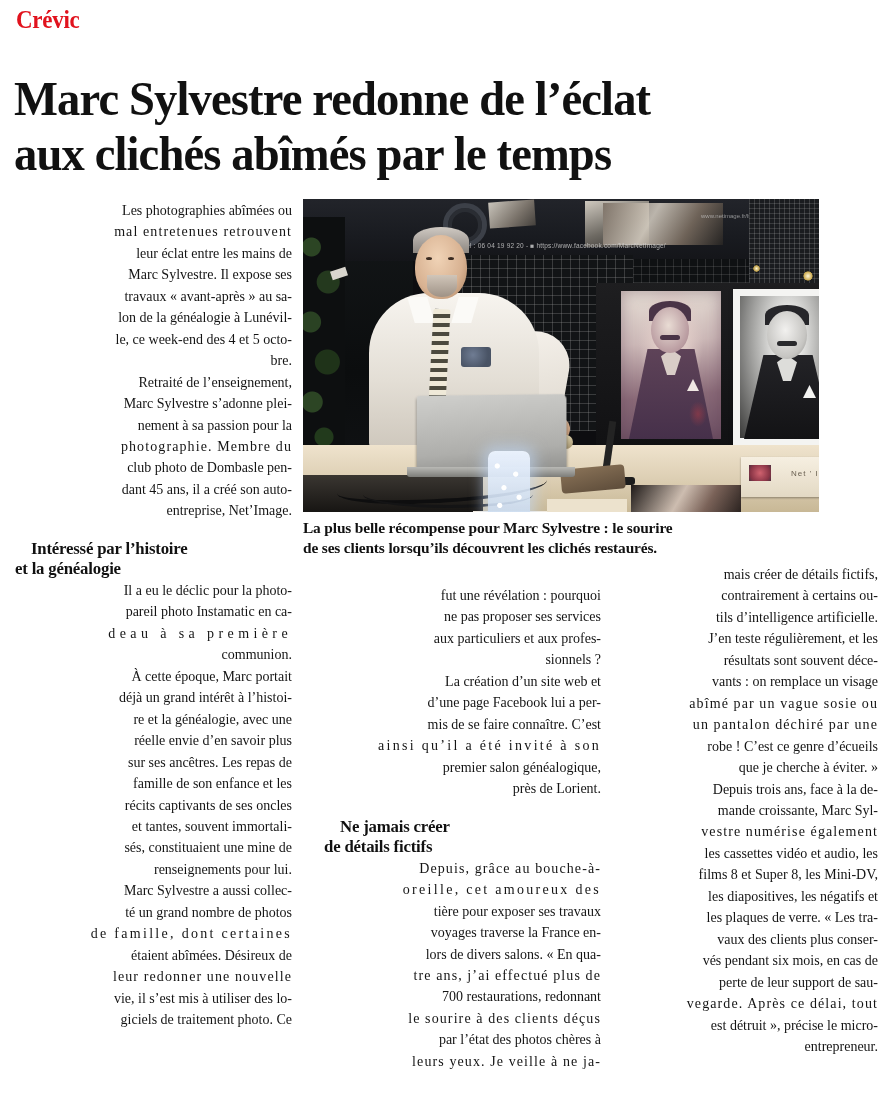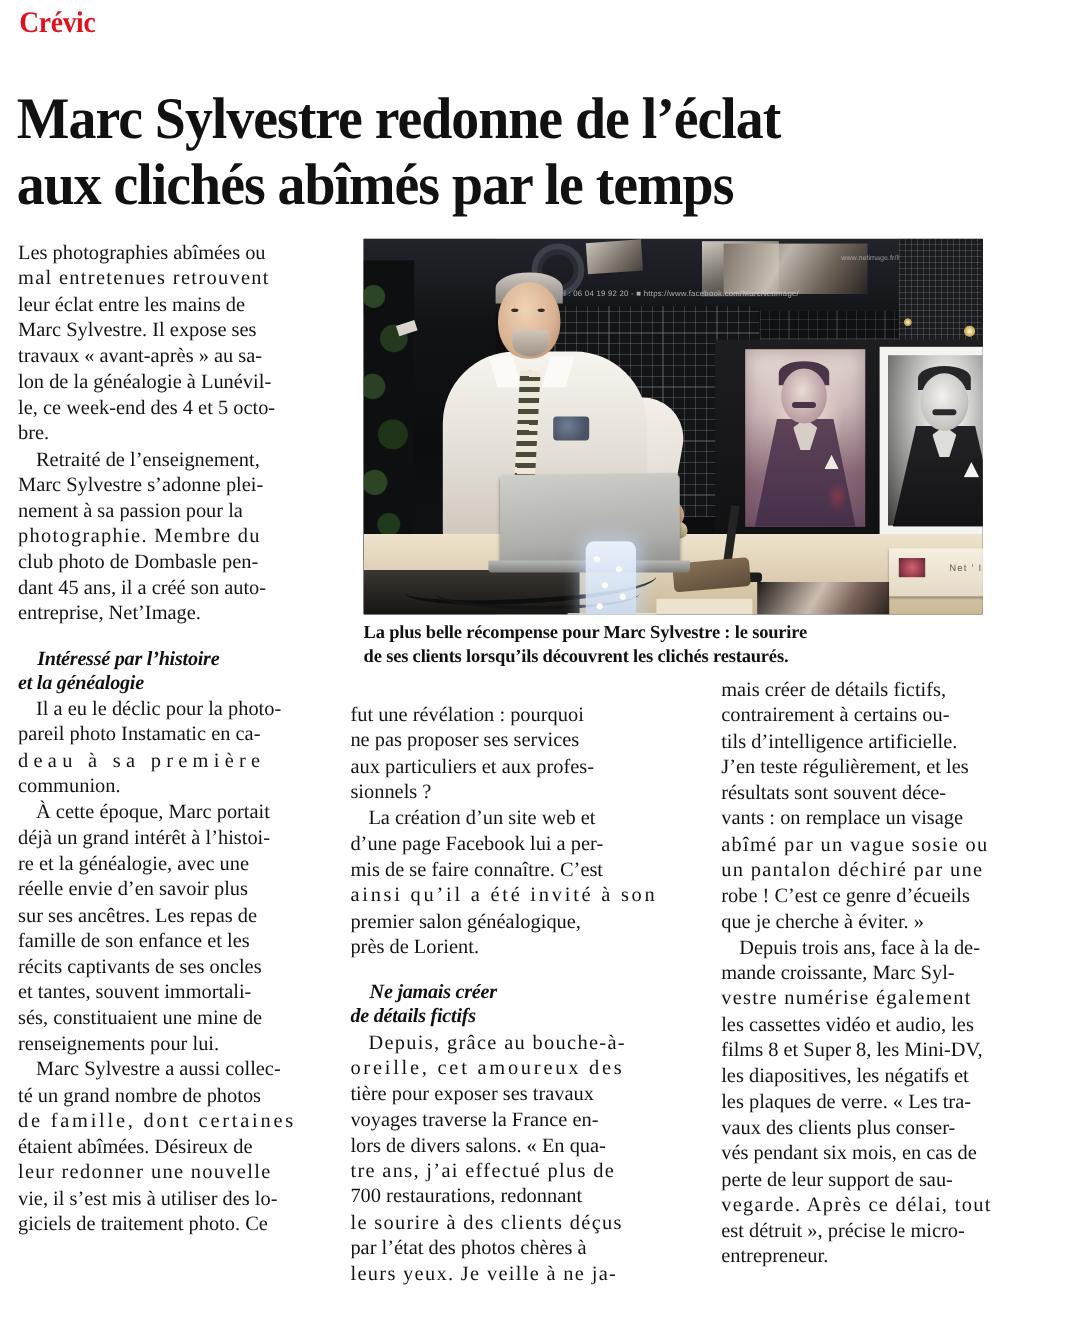--- a/index.html
+++ b/index.html
@@ -564,59 +564,60 @@
     font-size: 15.4px;
     line-height: 19.5px;
     letter-spacing: -0.15px;
     color: #111111;
   }
   .caption .cap-line { display: block; white-space: nowrap; }
 
   
   .col2 {
     position: absolute;
-    left: 292px;
+    left: 324px;
     top: 585px;
     width: 277px;
   }
   .col3 {
     position: absolute;
     left: 601px;
     top: 564px;
     width: 277px;
   }
 
   
   .para {
     margin: 0;
     font-family: "Liberation Serif", "DejaVu Serif", serif;
-    font-size: 17px;
+    font-size: 14px;
     line-height: 21.45px;
     color: #141414;
+    text-align: right;
   }
   .para .ln {
     display: block;
     white-space: nowrap;
   }
   .para .ln.indent { text-indent: 15px; }
   
   .para .ln.track-wide { letter-spacing: 4.4px; }
   .para .ln.track-mid  { letter-spacing: 2.3px; }
   .para .ln.track-sm   { letter-spacing: 1.1px; }
 
   .subhead {
     margin: 0;
     font-family: "Liberation Serif", "DejaVu Serif", serif;
     font-weight: bold;
     font-size: 16.8px;
     line-height: 20.6px;
     letter-spacing: -0.2px;
     color: #111111;
   }
-  .subhead .ln { display: block; white-space: nowrap; font-style: italic; }
+  .subhead .ln { display: block; white-space: nowrap; }
   .subhead .ln.indent { text-indent: 16px; }
   .sub-gap { height: 17px; }
 </style>
 </head>
 <body>
 
 <div class="kicker">Crévic</div>
 
 <h1 class="headline">
   <span class="hl-line">Marc Sylvestre redonne de l’éclat</span>

